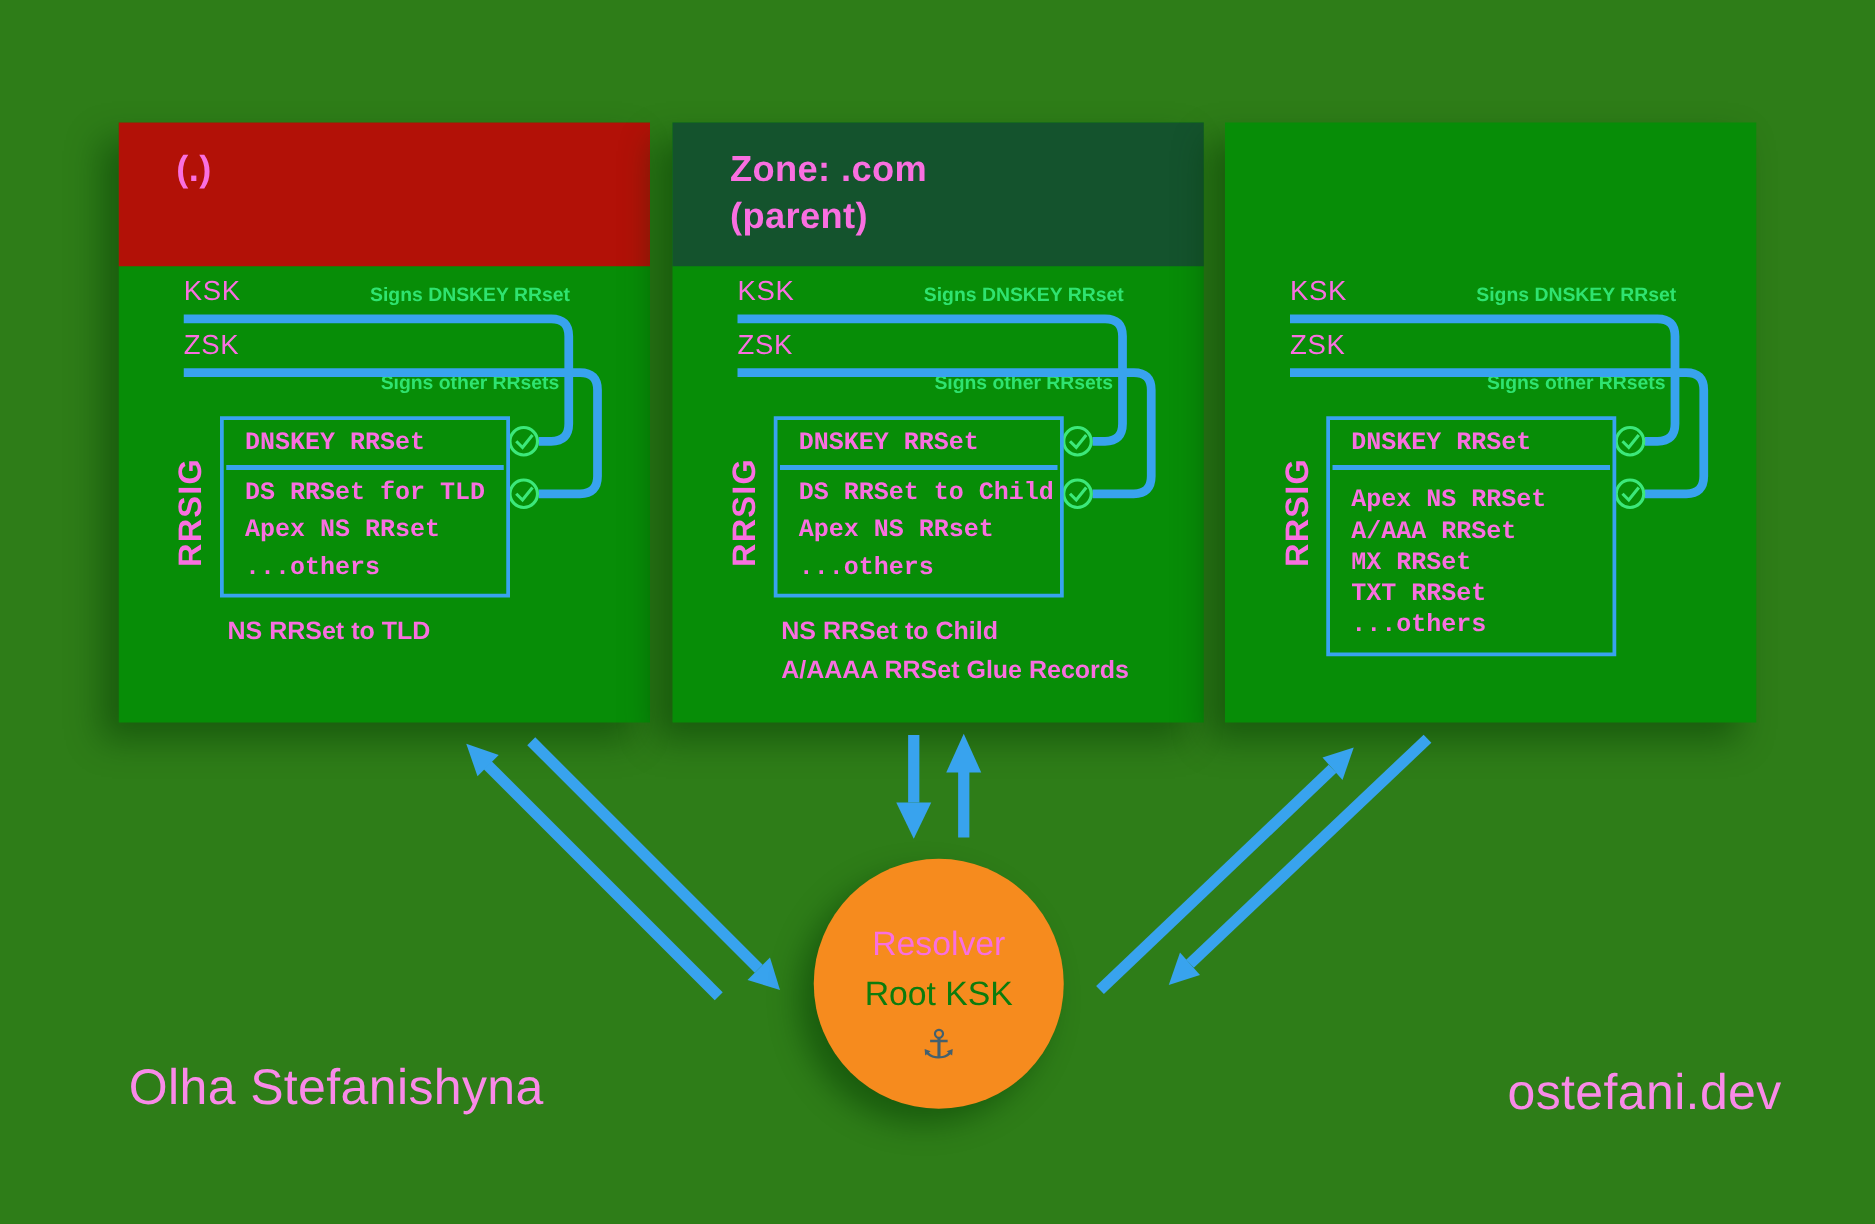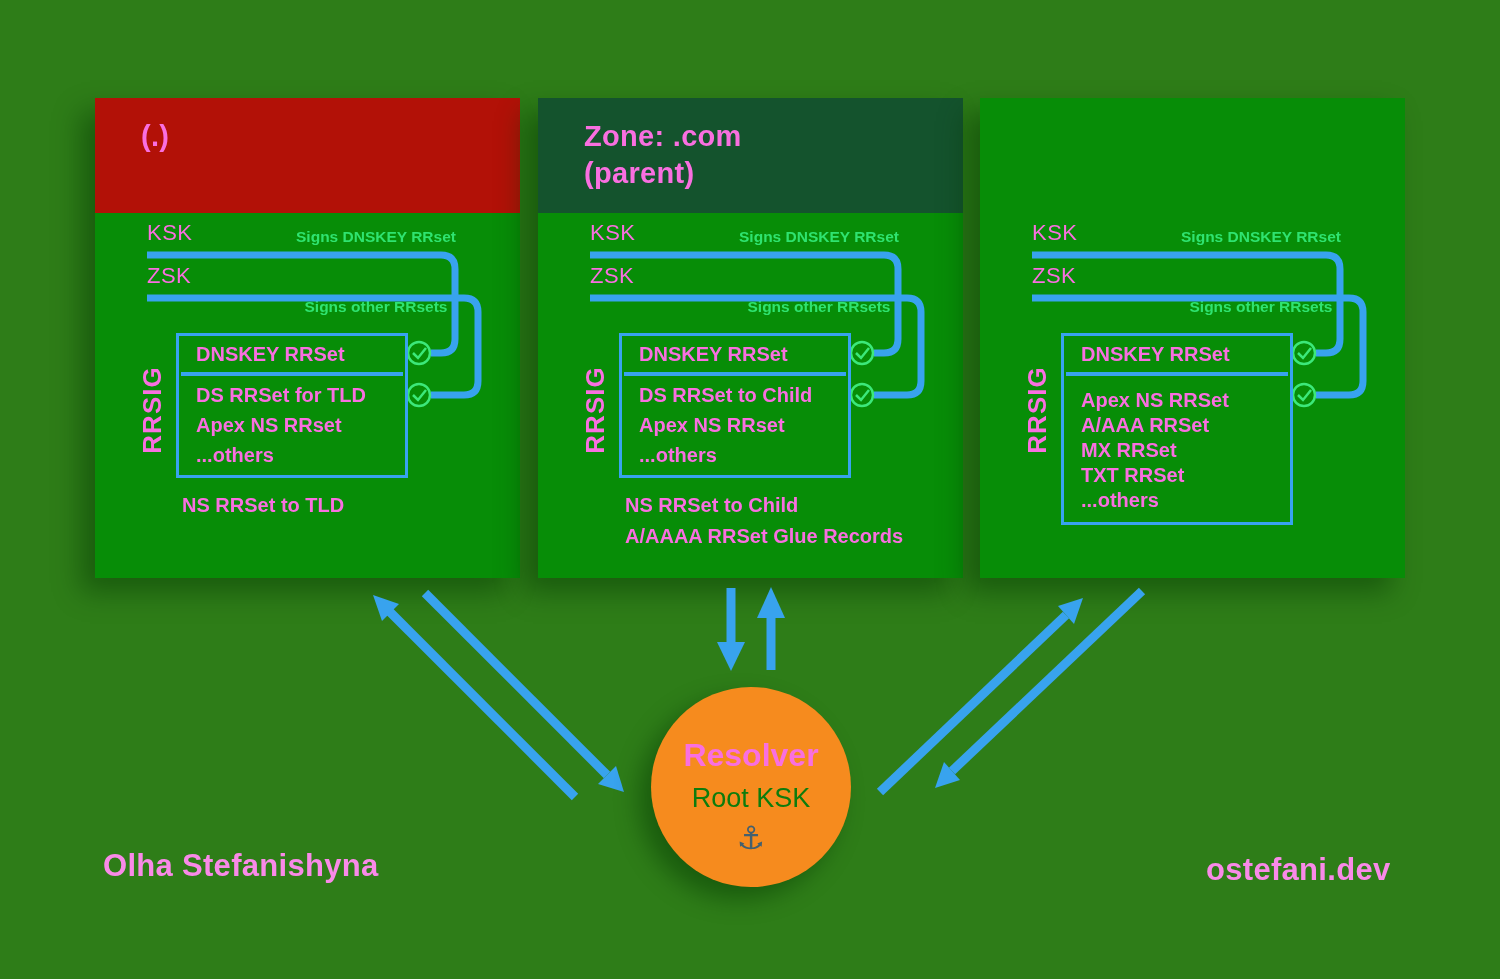--- a/index.html
+++ b/index.html
@@ -36,21 +36,21 @@
   .ksk-note{top:130px;}
   .zsk-note{top:173px;margin-top:27px;}
   .connectors{position:absolute;left:0;top:0;pointer-events:none;}
   .rrsig{
     position:absolute;left:-3px;top:297px;width:120px;height:30px;
     transform:rotate(-90deg);text-align:center;
     color:#f96fe0;font-size:26px;font-weight:bold;letter-spacing:1px;
   }
   .dnskey-box{
     position:absolute;left:81px;top:235px;width:232px;height:145px;
-    border:3px solid #38a3ee;box-sizing:border-box;
+    border:3px solid #38a3ee;box-sizing:border-box;font-family:Liberation Mono, monospace;
   }
   .zone-child .dnskey-box{height:192px;}
   .box-title{
     position:absolute;left:17px;top:7px;
     color:#f96fe0;font-size:20px;font-weight:bold;
   }
   .box-divider{
     position:absolute;left:2px;right:2px;top:36px;height:4px;background:#38a3ee;
   }
   .box-lines{
@@ -61,25 +61,25 @@
   .below-lines{
     position:absolute;left:87px;top:392px;
     color:#f96fe0;font-size:20px;font-weight:bold;line-height:31px;white-space:pre;
   }
   
   .resolver{
     position:absolute;left:651px;top:687px;width:200px;height:200px;border-radius:50%;
     background:#f68b1e;box-shadow:-12px 12px 24px rgba(0,50,0,.45);
     display:flex;flex-direction:column;align-items:center;justify-content:center;text-align:center;
   }
-  .resolver-title{color:#f96fe0;font-size:32px;font-weight:bold;margin-top:16px;}
+  .resolver-title{color:#f96fe0;font-size:27px;font-weight:normal;margin-top:16px;}
   .resolver-subtitle{color:#0d7c0d;font-size:27px;font-weight:500;margin-top:9px;}
   .anchor{font-size:32px;color:#44606e;margin-top:8px;line-height:32px;}
   
-  .credit{position:absolute;color:#f98ae8;font-size:31px;font-weight:bold;letter-spacing:.3px;}
+  .credit{position:absolute;color:#f98ae8;font-size:40px;font-weight:normal;letter-spacing:.3px;}
   .credit-left{left:103px;top:848px;}
   .credit-right{left:1206px;top:852px;}
   .arrows{position:absolute;left:0;top:0;pointer-events:none;}
 </style>
 </head>
 <body>
 
 <div class="canvas">
 
   <div class="zone" style="left:95px">

